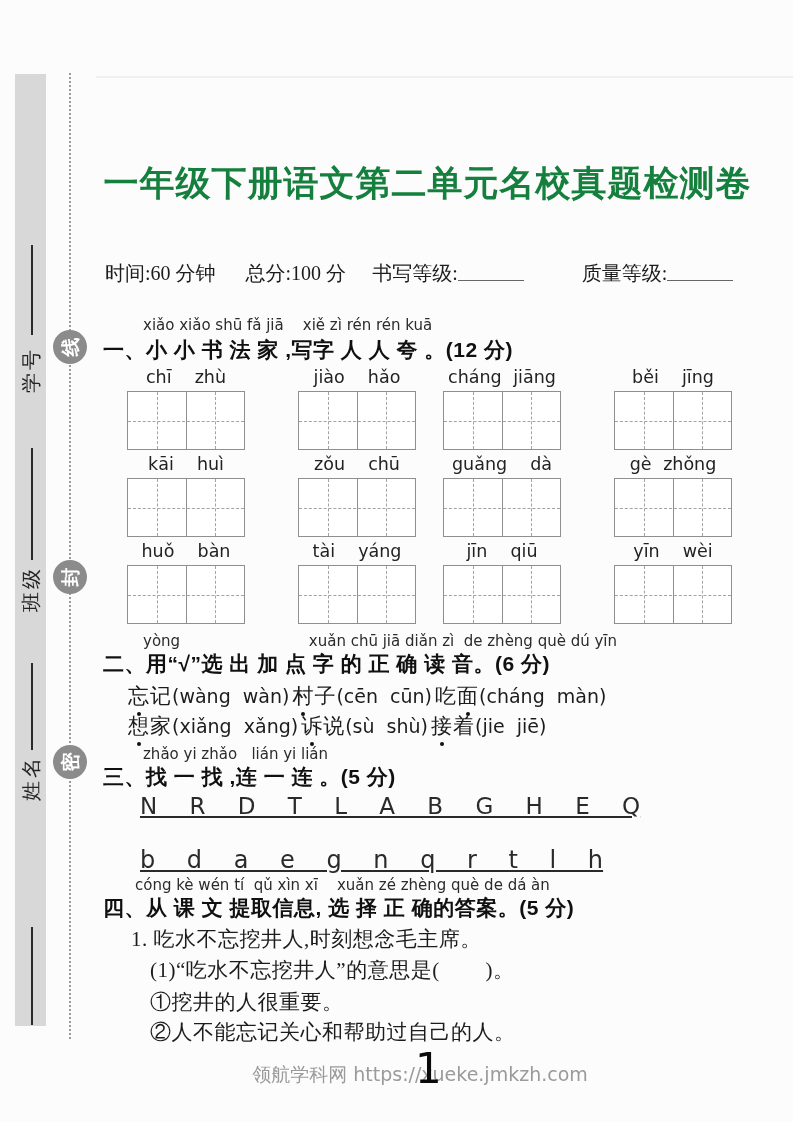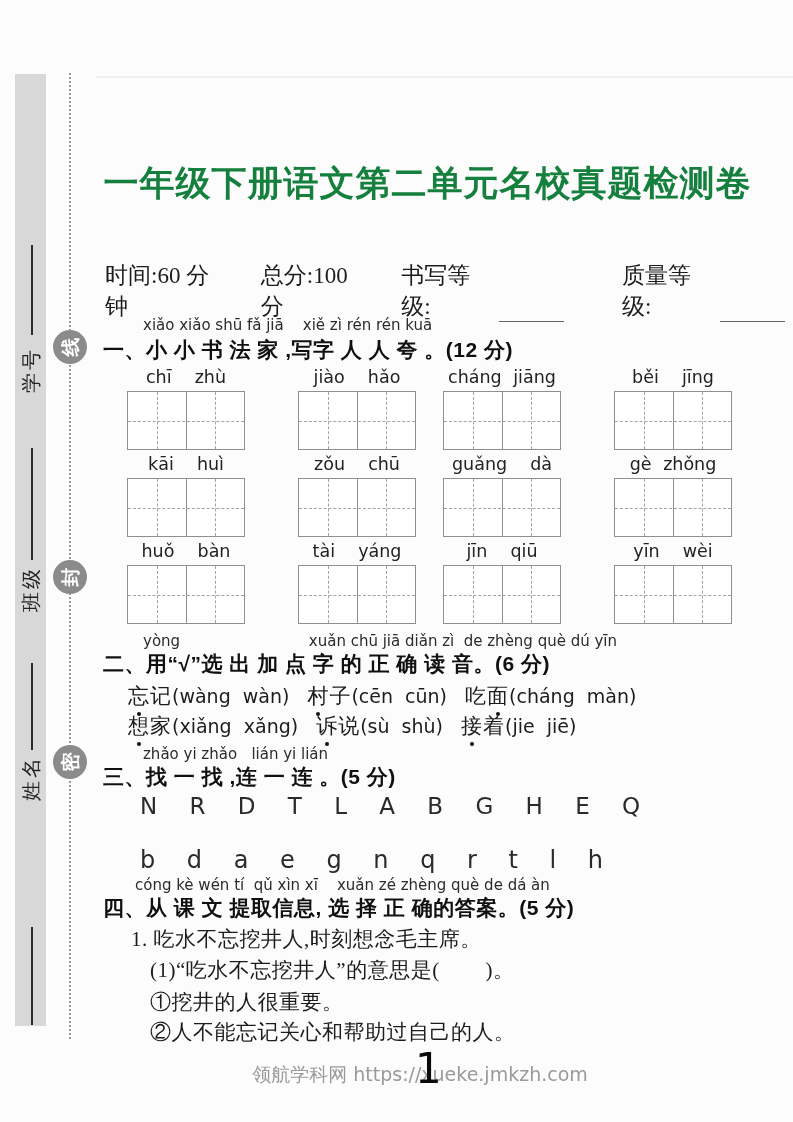--- a/index.html
+++ b/index.html
@@ -19,52 +19,52 @@
   .dotline{position:absolute;left:69px;top:73px;height:966px;border-left:2px dotted #9a9a9a;}
   .seal{position:absolute;left:53px;width:34px;height:34px;border-radius:50%;background:#8b8b8b;
         display:flex;align-items:center;justify-content:center;}
   .seal span{color:#ffffff;font-size:19px;font-family:"Liberation Sans", sans-serif;
              transform:rotate(-90deg);font-weight:bold;}
 
   
   .title{position:absolute;left:100px;top:160px;width:655px;text-align:center;
          font-family:"Liberation Sans", sans-serif;font-weight:800;font-size:35px;
          letter-spacing:1px;color:#15803d;}
-  .inforow{position:absolute;left:105px;top:260px;width:680px;font-size:23px;
-           display:flex;align-items:flex-end;}
+  .inforow{position:absolute;left:105px;top:260px;width:680px;font-size:20px;
+           display:flex;}
   .inforow .gap1{width:30px;} .inforow .gap2{width:26px;} .inforow .gap3{width:58px;}
   .blank{display:inline-block;width:66px;border-bottom:1px solid #666;height:20px;}
 
   
   .pinyin{position:absolute;font-family:"DejaVu Sans", sans-serif;font-size:15px;color:#2b2b2b;}
   .sec-title{position:absolute;font-family:"Liberation Sans", sans-serif;font-weight:700;
              font-size:21px;color:#101010;letter-spacing:0.5px;}
 
   
   .wgroup{position:absolute;width:118px;text-align:center;}
   .plabel{font-family:"DejaVu Sans", sans-serif;font-size:17.5px;color:#222;height:25px;
           line-height:22px;white-space:pre;word-spacing:6px;}
   .wgrid{display:flex;width:116px;height:57px;border:1px solid #8f8f8f;position:relative;
          background:#fff;}
   .wgrid::after{content:'';position:absolute;left:0;right:0;top:50%;border-top:1px dashed #a3a3a3;}
   .wcell{flex:1;position:relative;}
   .wcell + .wcell{border-left:1px solid #8f8f8f;}
   .wcell::before{content:'';position:absolute;left:50%;top:0;bottom:0;border-left:1px dashed #a3a3a3;}
 
   
-  .s2row{position:absolute;left:128px;display:flex;gap:18px;font-size:21px;justify-content:flex-end;}
+  .s2row{position:absolute;left:128px;display:flex;gap:3px;font-size:21px;justify-content:flex-end;}
   .s2row .hz{letter-spacing:1px;}
   .s2row .opts{font-family:"DejaVu Sans", sans-serif;font-size:19px;white-space:pre;}
   .dotted-ch{position:relative;display:inline-block;}
   .dotted-ch::after{content:'';position:absolute;left:50%;bottom:-6px;width:4px;height:4px;
                     background:#111;border-radius:50%;transform:translateX(-50%);}
 
   
   .letters{position:absolute;left:140px;font-family:"DejaVu Sans", sans-serif;color:#2a2a2a;
-           white-space:pre;}
+           white-space:pre;text-decoration:underline;}
   .upper{font-size:23px;word-spacing:25px;}
   .lower{font-size:24px;word-spacing:24px;}
 
   
   .s4line{position:absolute;font-size:21px;letter-spacing:0.5px;}
 
   
   .footer{position:absolute;left:240px;top:1062px;width:360px;text-align:center;
           font-family:"DejaVu Sans", sans-serif;font-size:19px;color:#9a9a9a;}
   .pagenum{position:absolute;left:415px;top:1044px;font-family:"DejaVu Sans", sans-serif;

